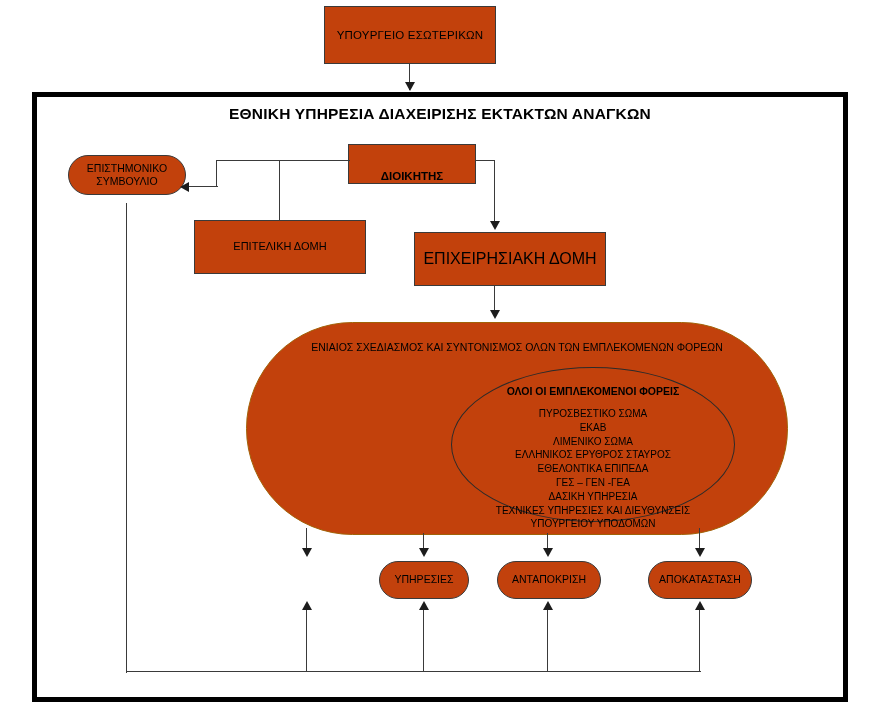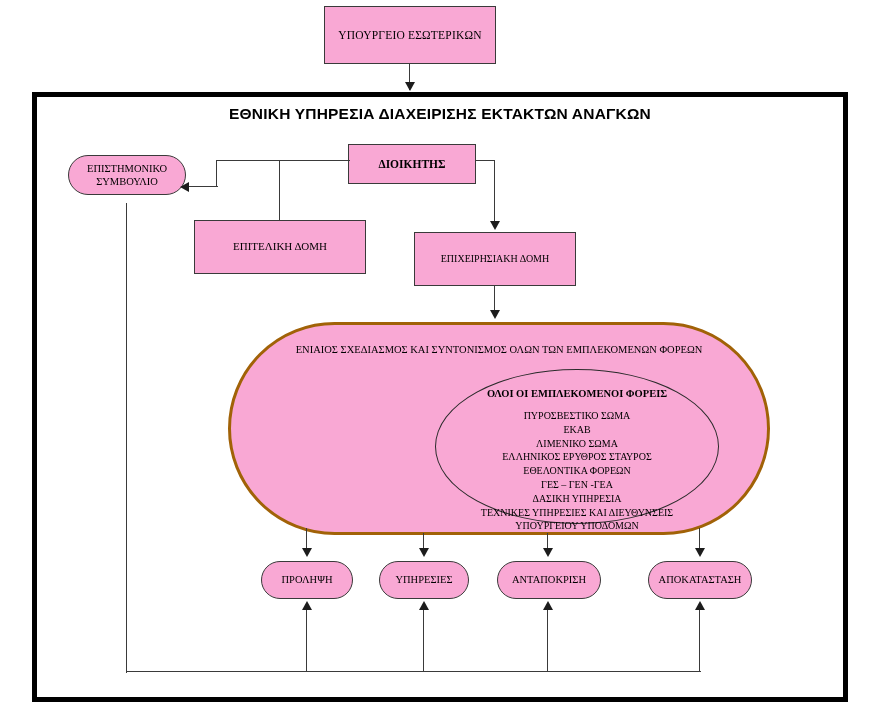--- a/index.html
+++ b/index.html
@@ -19,24 +19,23 @@
 
   
   .node {
     position: absolute;
     box-sizing: border-box;
     display: flex;
     align-items: center;
     justify-content: center;
     text-align: center;
     color: #000000;
-    background: #f9a8d4;
+    background: #c2410c;
     border: 1px solid #3a3a3a;
     line-height: 1.25;
-    font-family: Liberation Serif, serif;
   }
   .rect { border-radius: 0; }
   .pill { border-radius: 999px; }
 
   
   #agency-frame {
     position: absolute;
     left: 32px;
     top: 92px;
     width: 816px;
@@ -71,41 +70,42 @@
   #council-node {
     left: 68px; top: 155px;
     width: 118px; height: 40px;
     font-size: 10.5px;
   }
   #commander-node {
     left: 348px; top: 144px;
     width: 128px; height: 40px;
     font-size: 11.5px;
     font-weight: bold;
+    align-items: flex-end;
   }
 
   
   #staff-structure-node {
     left: 194px; top: 220px;
     width: 172px; height: 54px;
     font-size: 11px;
   }
   #operational-structure-node {
     left: 414px; top: 232px;
-    width: 162px; height: 54px;
-    font-size: 10px;
+    width: 192px; height: 54px;
+    font-size: 16px;
   }
 
   
   #coordination-container {
-    left: 228px; top: 322px;
+    left: 246px; top: 322px;
     width: 542px; height: 213px;
     border-radius: 110px;
     display: block;
-    border: 3px solid #a16207;
+    border: 1px solid #a16207;
   }
   #coordination-label {
     position: absolute;
     left: 0; top: 18px;
     width: 100%;
     text-align: center;
     font-size: 10.5px;
     color: #000;
   }
 
@@ -235,21 +235,21 @@
 
     <div id="coordination-label">ΕΝΙΑΙΟΣ ΣΧΕΔΙΑΣΜΟΣ ΚΑΙ ΣΥΝΤΟΝΙΣΜΟΣ ΟΛΩΝ ΤΩΝ ΕΜΠΛΕΚΟΜΕΝΩΝ ΦΟΡΕΩΝ</div>
 
     <div class="node" id="agencies-ellipse" style="left:204px; top:44px; width:284px; height:155px;">
       <div id="agencies-title">ΟΛΟΙ ΟΙ ΕΜΠΛΕΚΟΜΕΝΟΙ ΦΟΡΕΙΣ</div>
       <div id="agencies-list">
         <span class="agency-item">ΠΥΡΟΣΒΕΣΤΙΚΟ ΣΩΜΑ</span>
         <span class="agency-item">ΕΚΑΒ</span>
         <span class="agency-item">ΛΙΜΕΝΙΚΟ ΣΩΜΑ</span>
         <span class="agency-item">ΕΛΛΗΝΙΚΟΣ ΕΡΥΘΡΟΣ ΣΤΑΥΡΟΣ</span>
-        <span class="agency-item">ΕΘΕΛΟΝΤΙΚΑ ΦΟΡΕΩΝ</span>
+        <span class="agency-item">ΕΘΕΛΟΝΤΙΚΑ ΕΠΙΠΕΔΑ</span>
         <span class="agency-item">ΓΕΣ – ΓΕΝ -ΓΕΑ</span>
         <span class="agency-item">ΔΑΣΙΚΗ ΥΠΗΡΕΣΙΑ</span>
         <span class="agency-item">ΤΕΧΝΙΚΕΣ ΥΠΗΡΕΣΙΕΣ ΚΑΙ ΔΙΕΥΘΥΝΣΕΙΣ</span>
         <span class="agency-item">ΥΠΟΥΡΓΕΙΟΥ ΥΠΟΔΟΜΩΝ</span>
       </div>
     </div>
   </div>
 
 
   <div class="ln v" style="left:306px; top:528px; height:23px;"></div>
@@ -257,23 +257,20 @@
 
   <div class="ln v" style="left:423px; top:533px; height:18px;"></div>
   <div class="arrow down" style="left:419px; top:548px;"></div>
 
   <div class="ln v" style="left:547px; top:533px; height:18px;"></div>
   <div class="arrow down" style="left:543px; top:548px;"></div>
 
   <div class="ln v" style="left:699px; top:528px; height:23px;"></div>
   <div class="arrow down" style="left:695px; top:548px;"></div>
 
-  <div class="node pill phase" id="phase-0">
-    <span>ΠΡΟΛΗΨΗ</span>
-  </div>
   <div class="node pill phase" id="phase-1">
     <span>ΥΠΗΡΕΣΙΕΣ</span>
   </div>
   <div class="node pill phase" id="phase-2">
     <span>ΑΝΤΑΠΟΚΡΙΣΗ</span>
   </div>
   <div class="node pill phase" id="phase-3">
     <span>ΑΠΟΚΑΤΑΣΤΑΣΗ</span>
   </div>
 

